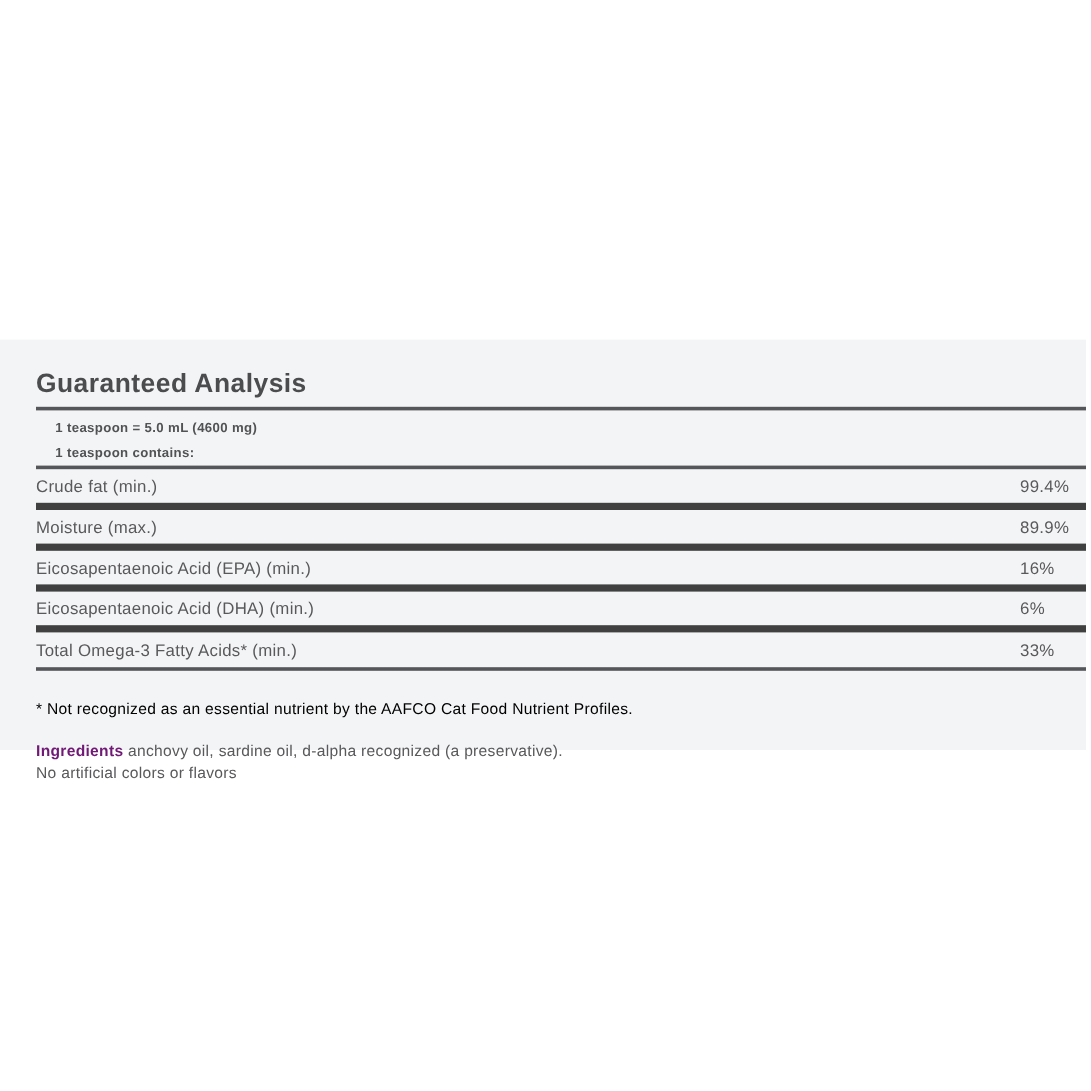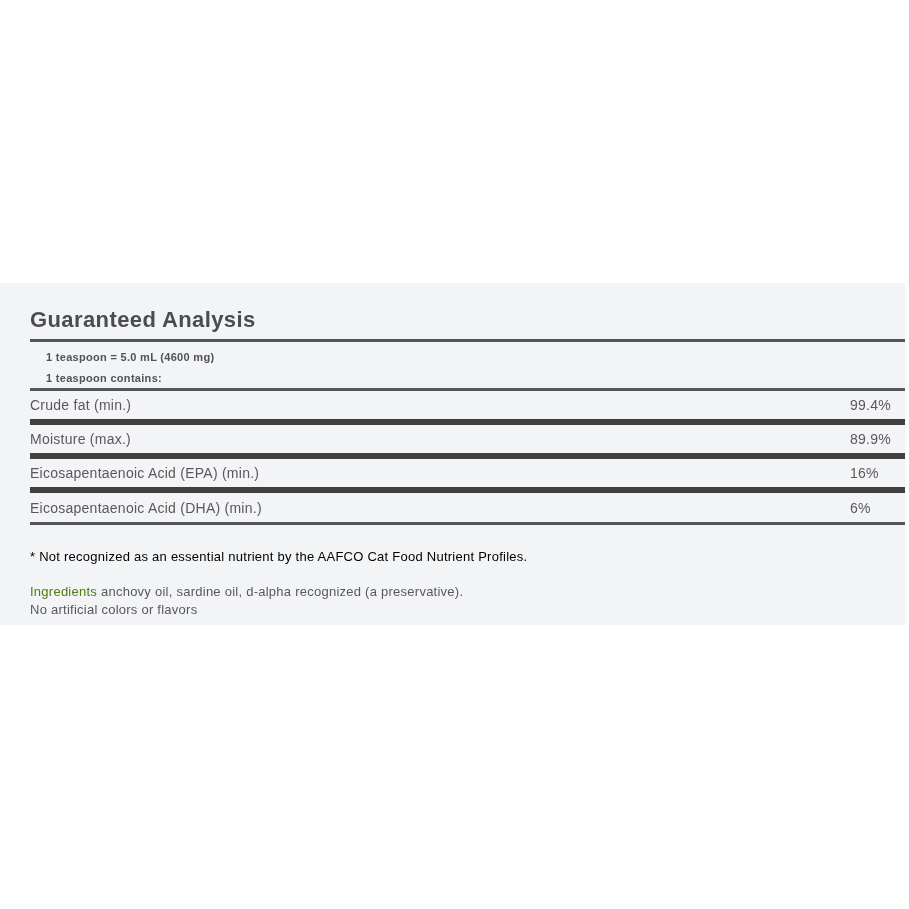--- a/index.html
+++ b/index.html
@@ -71,21 +71,21 @@
     line-height: 15px;
     color: #000000;
   }
   .ingredients-block {
     margin-top: 19px;
     font-size: 13px;
     letter-spacing: 0.25px;
     line-height: 17.5px;
     color: #59595b;
   }
-  .ingredients-label { font-weight: normal; color: #4d7c0f; }
+  .ingredients-label { font-weight: bold; color: #701a75; }
 </style>
 </head>
 <body>
 
 <div class="ga-panel">
 
   <div class="ga-title">Guaranteed Analysis</div>
 
   <div class="rule-thick rule-1"></div>
 
@@ -106,20 +106,24 @@
       <span class="row-value">89.9%</span>
     </div>
     <div class="ga-row">
       <span class="row-label">Eicosapentaenoic Acid (EPA) (min.)</span>
       <span class="row-value">16%</span>
     </div>
     <div class="ga-row">
       <span class="row-label">Eicosapentaenoic Acid (DHA) (min.)</span>
       <span class="row-value">6%</span>
     </div>
+    <div class="ga-row">
+      <span class="row-label">Total Omega-3 Fatty Acids* (min.)</span>
+      <span class="row-value">33%</span>
+    </div>
   </div>
 
   <div class="rule-thick"></div>
 
   <div class="footnote">* Not recognized as an essential nutrient by the AAFCO Cat Food Nutrient Profiles.</div>
 
   <div class="ingredients-block">
     <div><span class="ingredients-label">Ingredients</span><span> anchovy oil, sardine oil, d-alpha recognized (a preservative).</span></div>
     <div>No artificial colors or flavors</div>
   </div>

